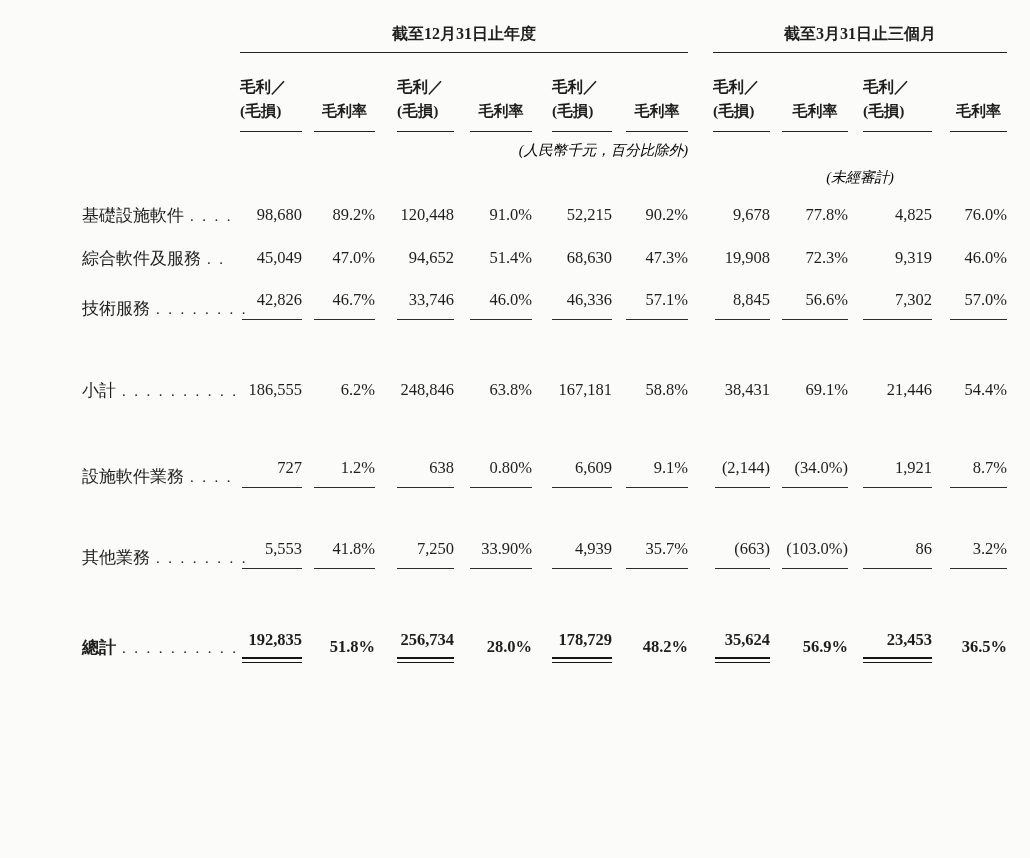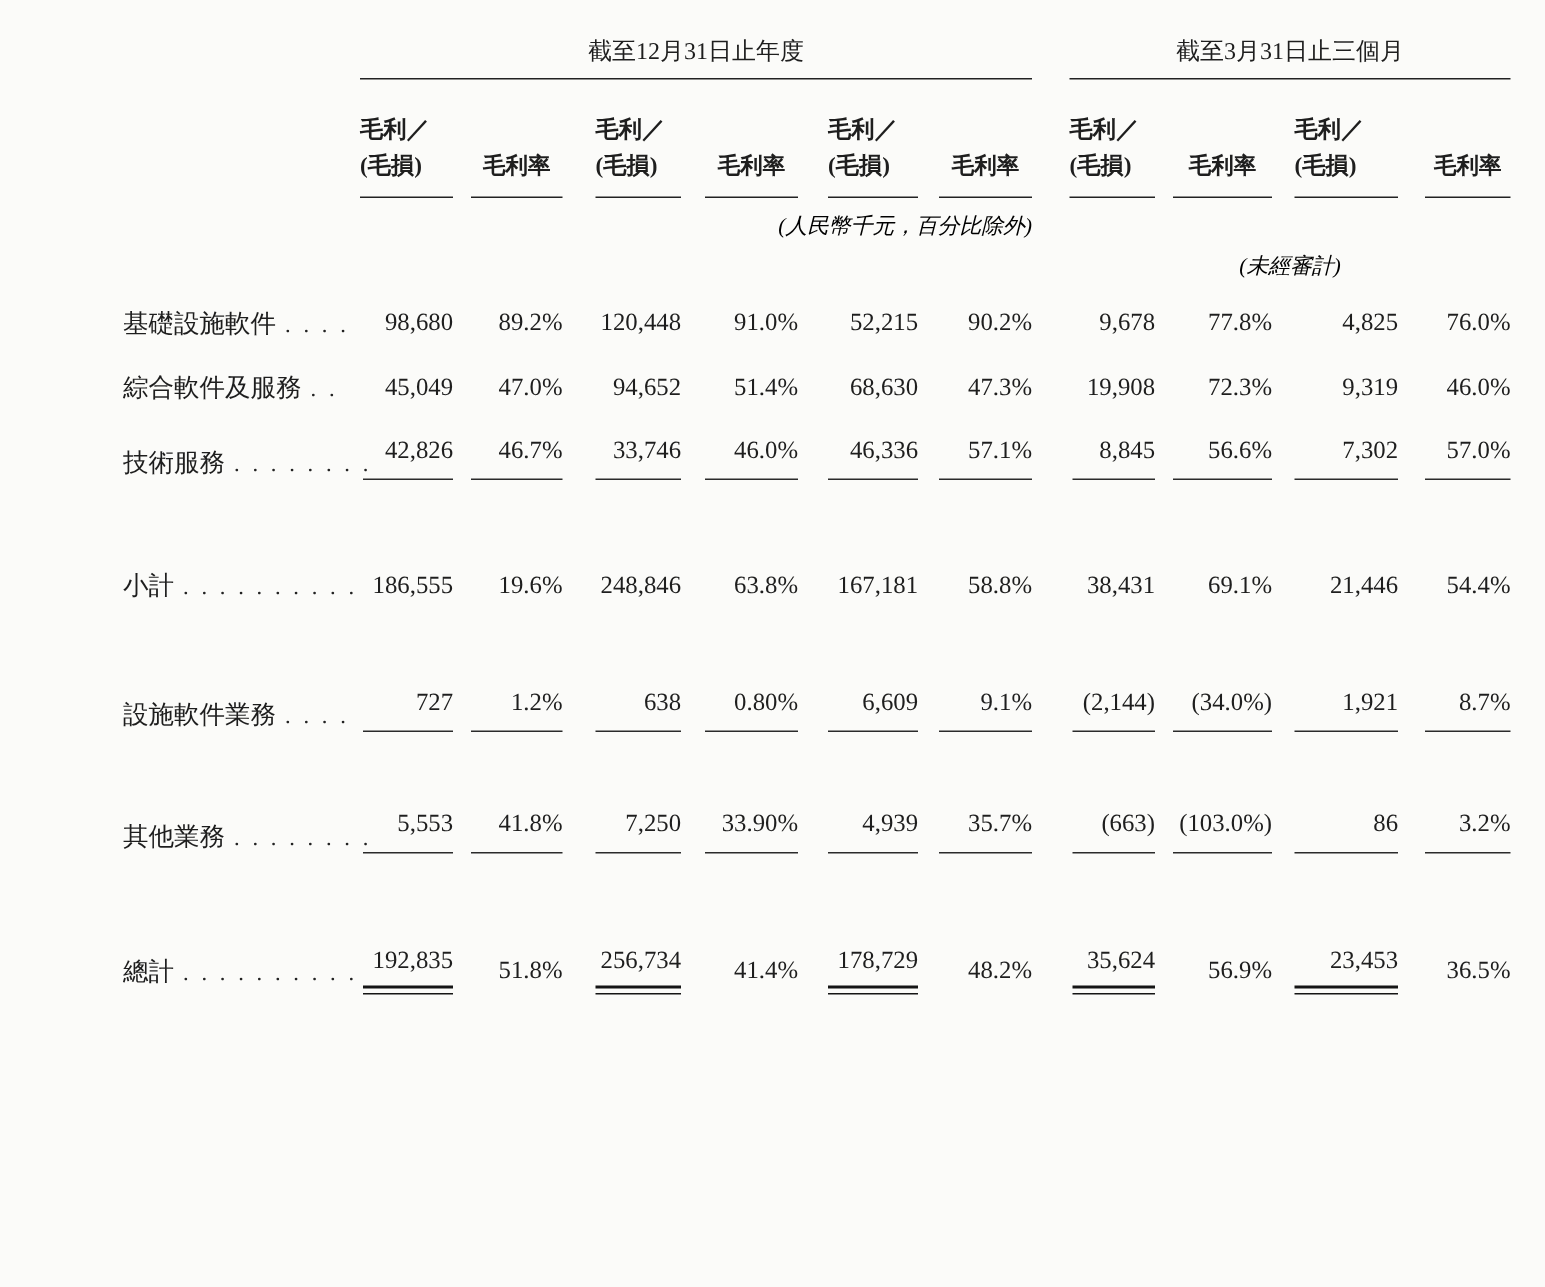--- a/index.html
+++ b/index.html
@@ -8,21 +8,21 @@
     background:#fbfbf9;color:#1e1e1e;
     font-family:"Liberation Serif","DejaVu Serif",serif;
   }
   .page{padding:20px 0 0 82px;}
   table{border-collapse:collapse;table-layout:fixed;width:925px;}
   td{vertical-align:bottom;padding:0;font-size:16.5px;}
   .gapcol{width:25px;}
 
   
   .grp{
-    text-align:center;font-weight:normal;font-size:16px;
+    text-align:center;font-weight:bold;font-size:16px;
     border-bottom:1.5px solid #222;padding-bottom:7px;white-space:nowrap;
   }
   .yr{
     text-align:center;font-weight:bold;font-size:16px;
     border-bottom:1.5px solid #222;padding-bottom:5px;white-space:nowrap;
   }
   .yl{margin-left:25px;}
   .subw{border-bottom:1.5px solid #222;padding-bottom:8px;line-height:1.55;}
   .gpH{text-align:left;font-weight:bold;font-size:15.5px;white-space:nowrap;}
   .gmH{text-align:center;font-weight:bold;font-size:15px;}
@@ -34,21 +34,21 @@
   .r-sub td{padding-top:22px;}
   .r-note1 td{padding-top:9px;}
   .r-note2 td{padding-top:8px;}
   .r-sec1 td{padding-top:74px;}
   .r-sec2 td{padding-top:14px;}
   .r-d td{padding-top:17px;padding-bottom:3px;}
   .r-subtotal td{padding-top:56px;padding-bottom:10px;}
   .r-sol td{padding-top:46px;padding-bottom:3px;}
   .r-other td{padding-top:48px;padding-bottom:3px;}
   .r-total td{padding-top:58px;}
-  .r-total .rl,.r-total .v{font-weight:normal;}
+  .r-total .rl,.r-total .v{font-weight:bold;}
 
   .sec{font-weight:bold;font-size:17px;}
   .sec2{padding-left:21px;}
   .lbl{text-align:left;white-space:nowrap;}
   .rl{font-size:17px;}
   .dots{letter-spacing:8.5px;margin-left:6px;font-size:15px;color:#222;}
 
   .num{text-align:right;}
   .v{text-align:right;padding-bottom:2px;white-space:nowrap;}
   .u1{border-bottom:1.5px solid #2b2b2b;padding-bottom:9px;}
@@ -254,21 +254,21 @@
             <div class="v u1">57.0%</div>
           </td>
   </tr>
 
   <tr class="r-subtotal">
     <td class="lbl"><span class="rl">小計</span><span class="dots">..........</span></td>
     <td class="num c1">
             <div class="v">186,555</div>
           </td>
     <td class="num c2">
-            <div class="v">19.6%</div>
+            <div class="v">6.2%</div>
           </td>
     <td class="num c3">
             <div class="v">248,846</div>
           </td>
     <td class="num c4">
             <div class="v">63.8%</div>
           </td>
     <td class="num c5">
             <div class="v">167,181</div>
           </td>
@@ -365,21 +365,21 @@
     <td class="num c1">
             <div class="v u2">192,835</div>
           </td>
     <td class="num c2">
             <div class="v">51.8%</div>
           </td>
     <td class="num c3">
             <div class="v u2">256,734</div>
           </td>
     <td class="num c4">
-            <div class="v">41.4%</div>
+            <div class="v">28.0%</div>
           </td>
     <td class="num c5">
             <div class="v u2">178,729</div>
           </td>
     <td class="num c6">
             <div class="v">48.2%</div>
           </td>
     <td class="gapcol"></td>
     <td class="num c7">
             <div class="v u2">35,624</div>

